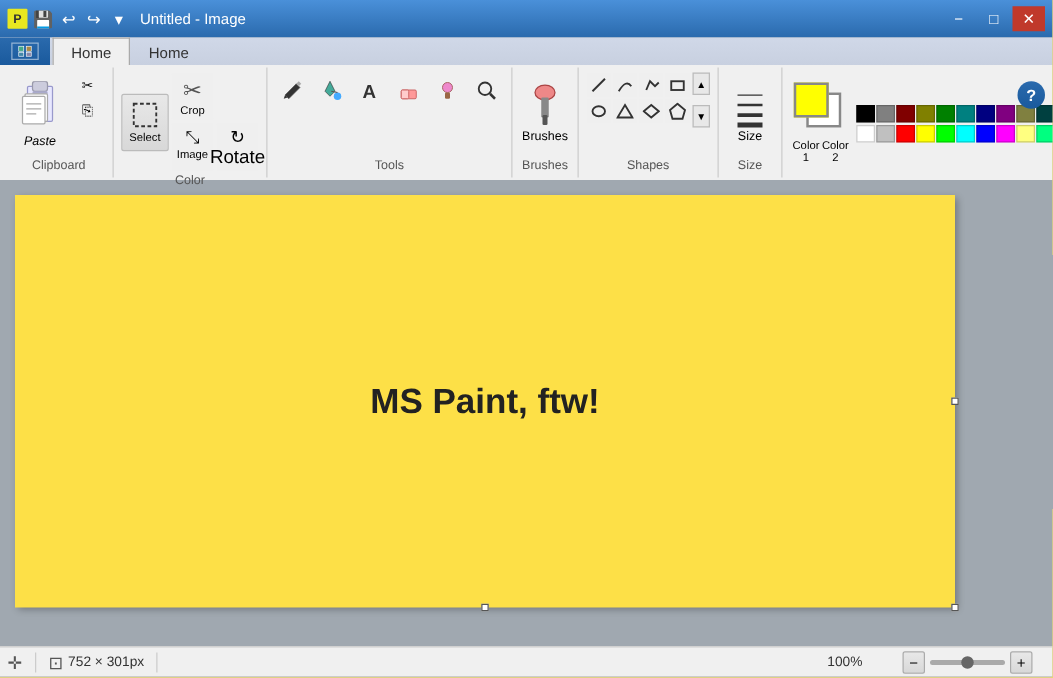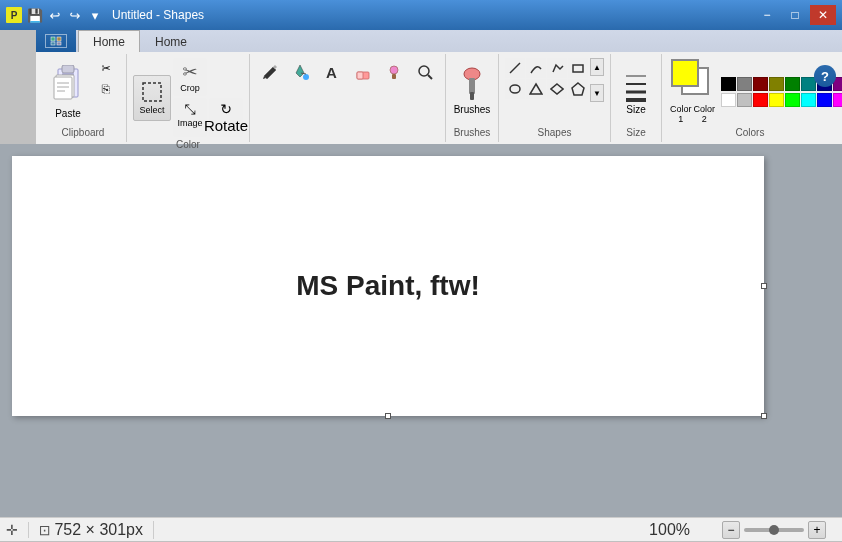--- a/index.html
+++ b/index.html
@@ -324,22 +324,22 @@
       height: calc(542px - 30px - 22px - 92px - 1px - 24px);
     }
 
     .canvas-wrapper {
       position: relative;
       display: inline-block;
     }
 
     .paint-canvas {
       width: 752px;
-      height: 260px;
-      background: #ffffff;
+      height: 330px;
+      background: #fde047;
       box-shadow: 2px 2px 6px rgba(0,0,0,0.3);
       display: flex;
       align-items: center;
       justify-content: center;
       position: relative;
     }
 
     .canvas-text {
       font-family: Arial, sans-serif;
       font-size: 28px;
@@ -375,21 +375,21 @@
       gap: 4px;
       border-right: 1px solid #ccc;
       padding-right: 10px;
     }
     .status-section:last-child { border-right: none; margin-left: auto; gap: 32px; }
     .status-icon {
       font-size: 14px;
       color: #555;
     }
     .status-text {
-      font-size: 16px;
+      font-size: 11px;
       color: #333;
     }
 
     
     .zoom-control {
       display: flex;
       align-items: center;
       gap: 4px;
     }
     .zoom-btn {
@@ -444,36 +444,35 @@
       padding: 2px;
       border-radius: 2px;
     }
     .img-icon {
       font-size: 18px;
       color: #555;
     }
 
     .ribbon-wrapper {
       position: relative;
-      margin-left: 36px;
     }
   </style>
 </head>
 <body>
 
 <div class="title-bar">
   <div class="title-bar-left">
     <div class="title-bar-icon">P</div>
     <div class="quick-access">
       <button class="qa-btn">💾</button>
       <button class="qa-btn">↩</button>
       <button class="qa-btn">↪</button>
       <button class="qa-btn">▾</button>
     </div>
-    <span class="title-text">Untitled - Shapes</span>
+    <span class="title-text">Untitled - Image</span>
   </div>
   <div class="title-controls">
     <button class="title-btn">−</button>
     <button class="title-btn">□</button>
     <button class="title-btn close">✕</button>
   </div>
 </div>
 
 <div class="ribbon-wrapper">
 
@@ -504,21 +503,21 @@
               <rect x="10" y="0" width="12" height="8" rx="2" fill="#CCCCDD" stroke="#9999AA" stroke-width="1"></rect>
               <rect x="10" y="8" width="12" height="3" rx="1" fill="#AAAACC"></rect>
 
               <rect x="4" y="10" width="18" height="22" rx="1" fill="white" stroke="#aaa" stroke-width="1"></rect>
               <rect x="2" y="12" width="18" height="22" rx="1" fill="white" stroke="#aaa" stroke-width="1"></rect>
               <line x1="5" y1="18" x2="17" y2="18" stroke="#aaa" stroke-width="1"></line>
               <line x1="5" y1="22" x2="17" y2="22" stroke="#aaa" stroke-width="1"></line>
               <line x1="5" y1="26" x2="13" y2="26" stroke="#aaa" stroke-width="1"></line>
             </svg>
           </div>
-          <span style="font-size:10px;">Paste</span>
+          <span style="font-size:10px;font-style:italic;">Paste</span>
         </button>
         <div class="small-btns">
           <button class="small-btn" title="Cut">✂</button>
           <button class="small-btn" title="Copy">⎘</button>
         </div>
       </div>
       <div class="group-label">Clipboard</div>
     </div>
 
     <div class="ribbon-group">
@@ -592,20 +591,21 @@
           </svg>
         </button>
 
         <button class="tool-btn" title="Magnifier">
           <svg width="18" height="18" viewBox="0 0 18 18">
             <circle cx="8" cy="8" r="5" fill="none" stroke="#333" stroke-width="1.5"></circle>
             <line x1="12" y1="12" x2="16" y2="16" stroke="#333" stroke-width="2"></line>
           </svg>
         </button>
       </div>
+      <div class="group-label">Tools</div>
     </div>
 
     <div class="ribbon-group">
       <div class="group-content" style="justify-content:center;">
         <button class="brushes-btn">
           <svg width="32" height="40" viewBox="0 0 32 40">
             <ellipse cx="16" cy="10" rx="8" ry="6" fill="#e88" stroke="#a44" stroke-width="1"></ellipse>
             <rect x="13" y="14" width="6" height="16" rx="1" fill="#888"></rect>
             <rect x="14" y="28" width="4" height="8" rx="1" fill="#555"></rect>
           </svg>
@@ -735,21 +735,20 @@
               <div class="color-swatch" title="#00FF00" style="background: rgb(0, 255, 0);"></div>
               <div class="color-swatch" title="#00FFFF" style="background: rgb(0, 255, 255);"></div>
               <div class="color-swatch" title="#0000FF" style="background: rgb(0, 0, 255);"></div>
               <div class="color-swatch" title="#FF00FF" style="background: rgb(255, 0, 255);"></div>
               <div class="color-swatch" title="#FFFF80" style="background: rgb(255, 255, 128);"></div>
               <div class="color-swatch" title="#00FF80" style="background: rgb(0, 255, 128);"></div>
             </div>
           </div>
 
       </div>
-      <div class="group-label">Colors</div>
     </div>
 
   </div>
 
   <button class="help-btn">?</button>
 </div>
 
 <div class="canvas-area">
   <div class="canvas-wrapper">
     <div class="paint-canvas">

